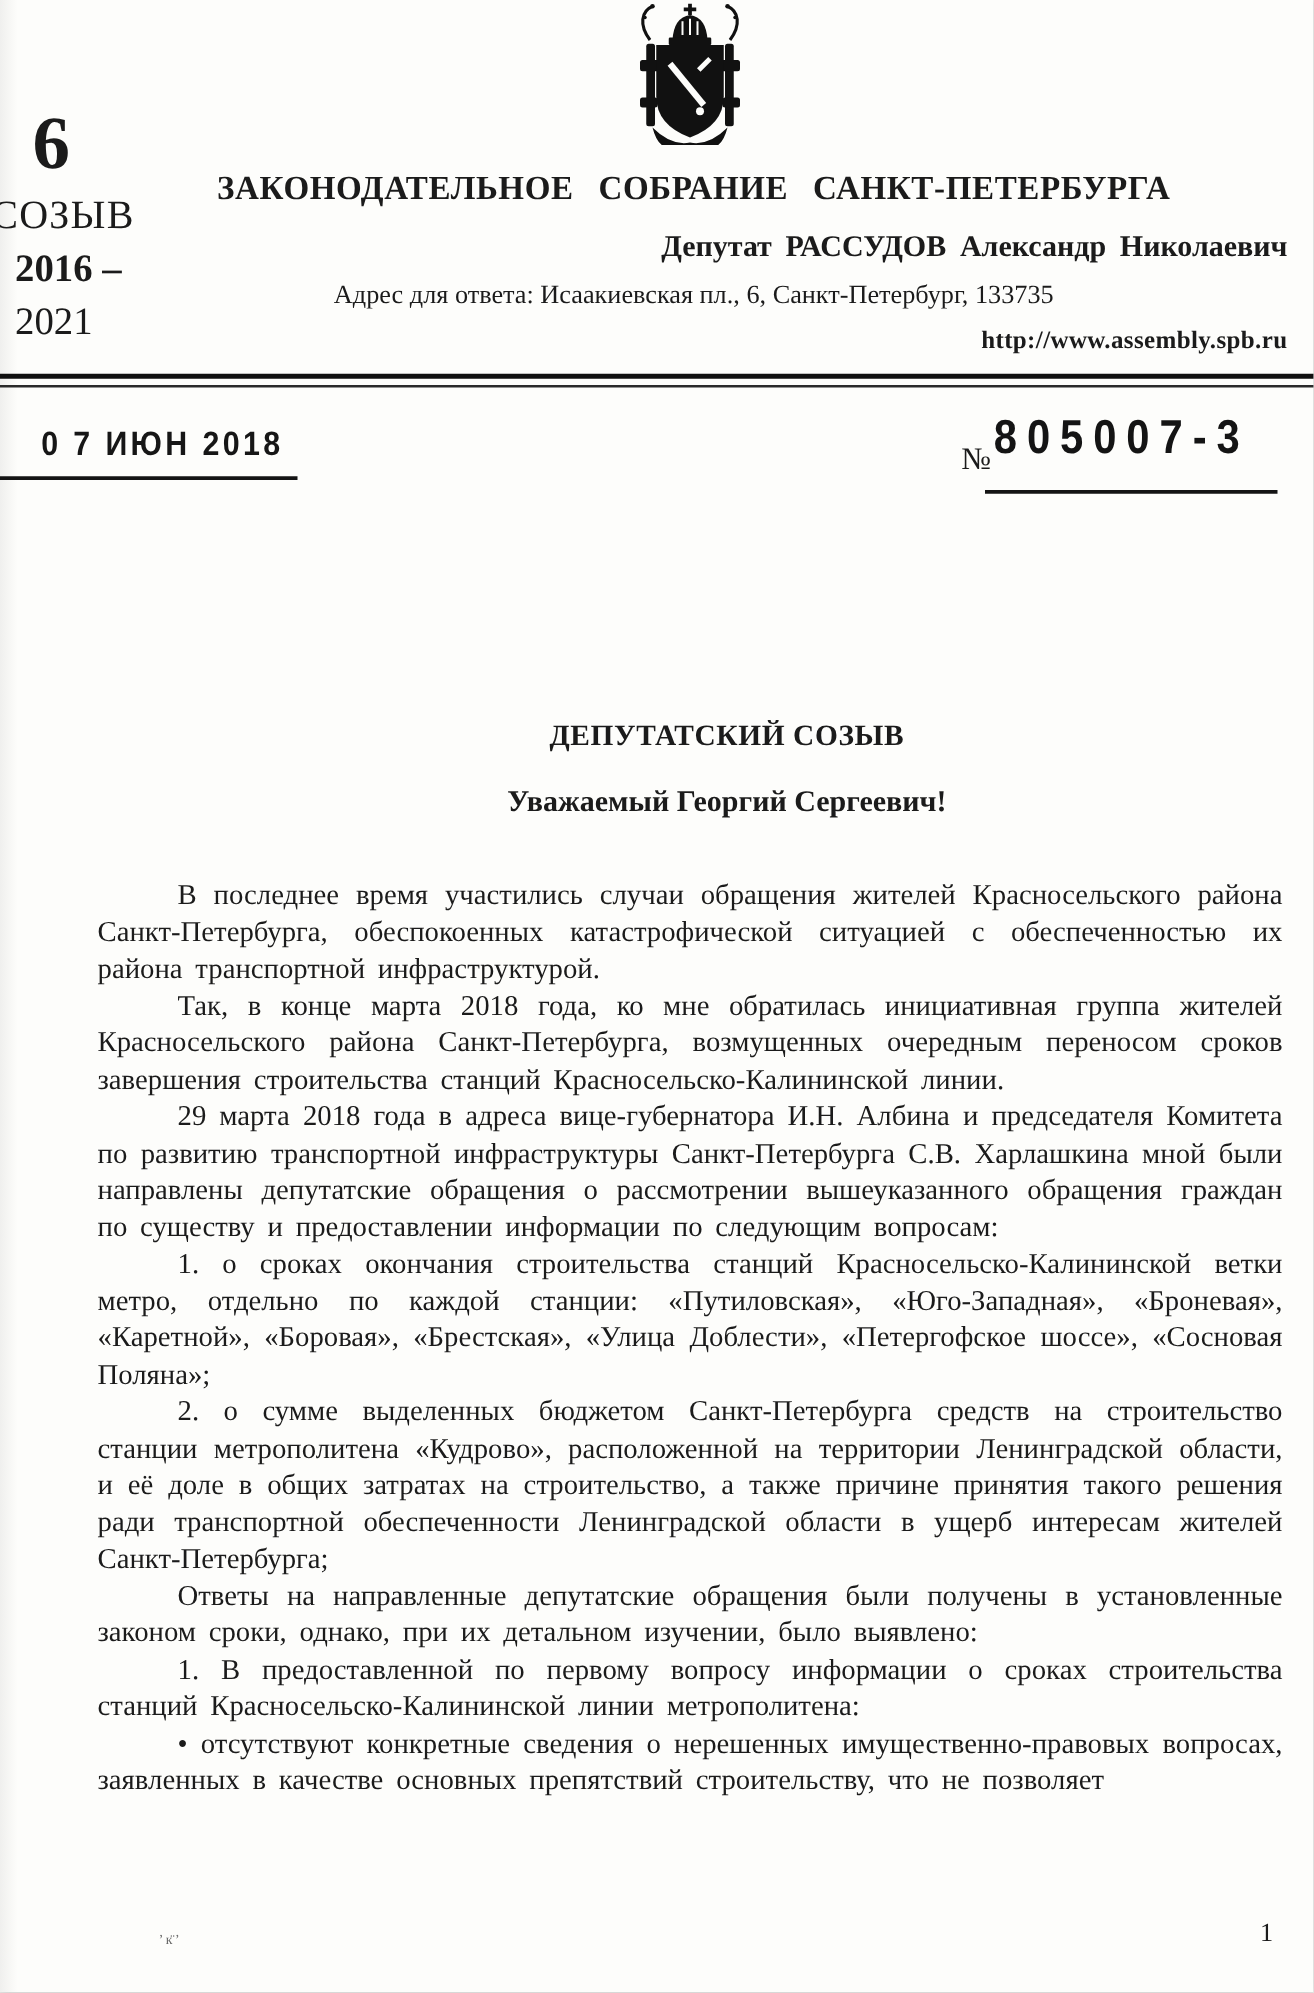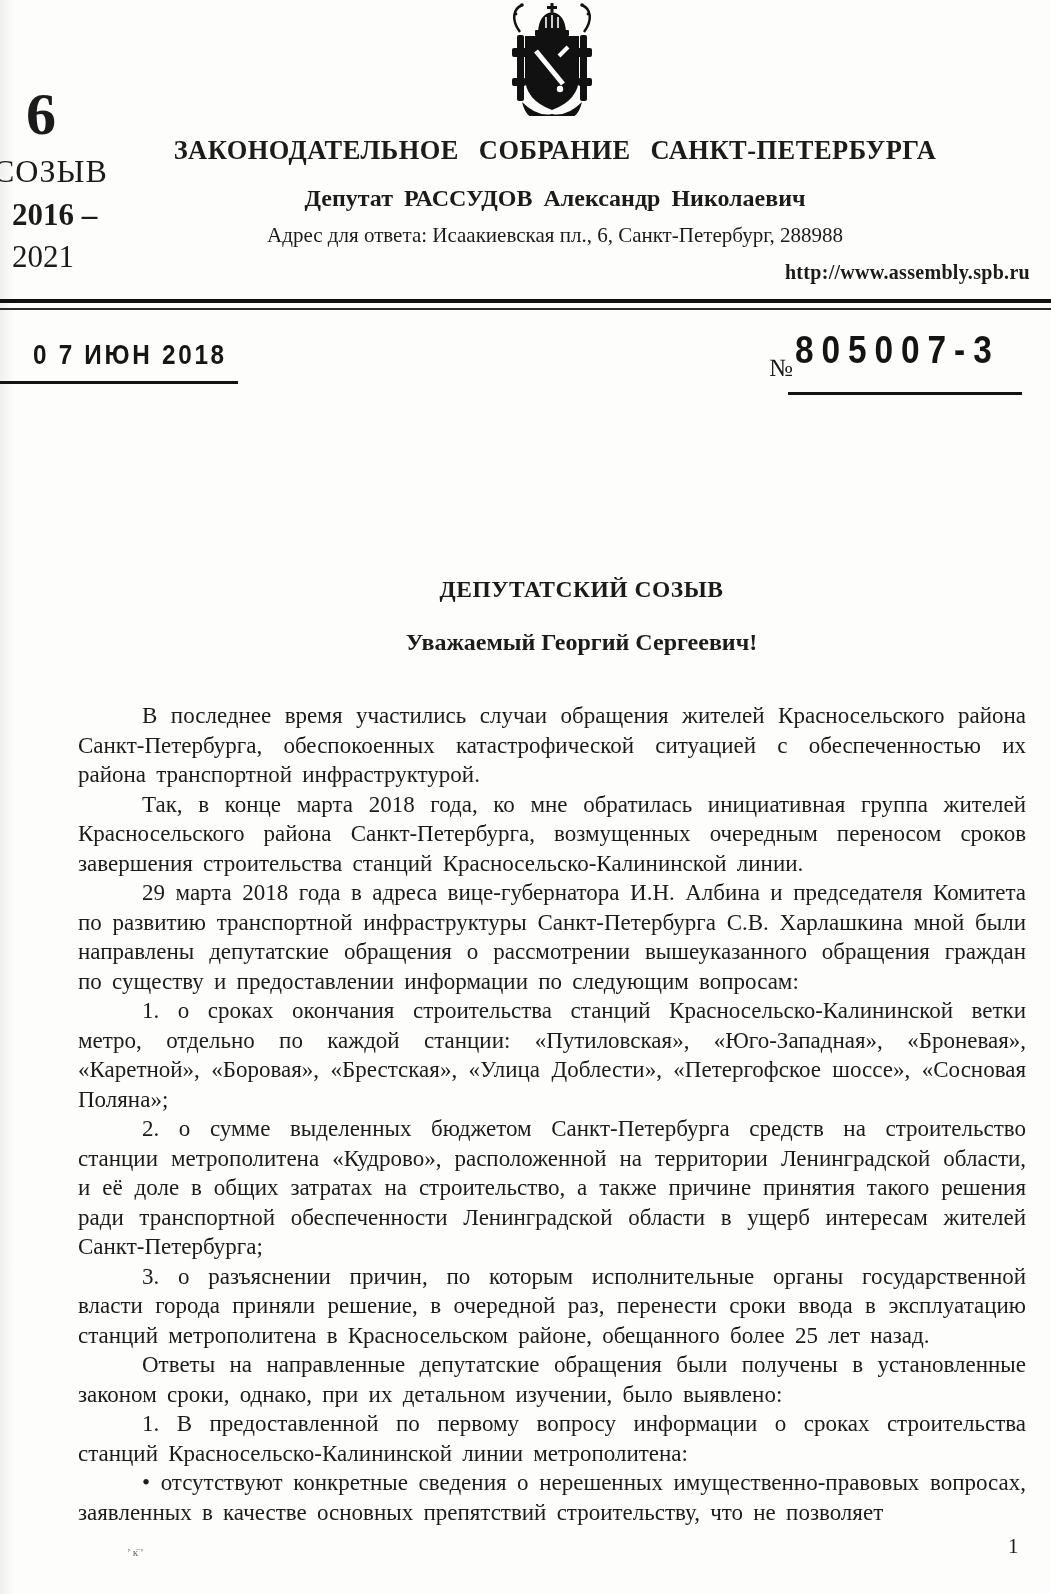--- a/index.html
+++ b/index.html
@@ -21,21 +21,21 @@
   .conv-label{position:absolute;left:-7px;top:155px;font-size:32px;letter-spacing:1px;line-height:1;}
   .conv-y1{position:absolute;left:12px;top:199px;font-size:31px;font-weight:bold;line-height:1;}
   .conv-y2{position:absolute;left:12px;top:241px;font-size:31px;font-weight:normal;line-height:1;}
 
   
   .emblem{position:absolute;left:497px;top:2px;width:110px;height:114px;}
 
   
   .hdr-line{position:absolute;left:80px;width:950px;text-align:center;line-height:1.1;}
   .org{top:136px;font-size:27px;font-weight:bold;letter-spacing:.5px;word-spacing:13px;transform:scaleX(.98);}
-  .deputy{top:185px;font-size:24px;font-weight:bold;word-spacing:5px;}
+  .deputy{top:185px;font-size:24px;font-weight:bold;word-spacing:5px;text-align:right;}
   .addr{top:224px;font-size:21px;}
   .site{top:261px;font-size:20px;font-weight:bold;letter-spacing:.3px;text-align:right;}
 
   .double-rule{position:absolute;left:0;top:299px;width:1051px;height:5px;
     border-top:4px solid #101010;border-bottom:2px solid #2a2a2a;}
 
   
   .stamp-date{position:absolute;left:33px;top:340px;
     font-family:"Liberation Sans",sans-serif;font-weight:700;font-size:27px;
     letter-spacing:3px;transform:scaleX(.9);transform-origin:left top;color:#161616;}
@@ -109,21 +109,21 @@
 
         <path d="M39,49 L66,82" stroke-width="5"></path>
         <path d="M62,54 l9,-9" stroke-width="4"></path>
         <circle cx="63" cy="87" r="3.2" fill="#fdfdfb" stroke="none"></circle>
       </g>
     </svg>
   </div>
 
   <div class="hdr-line org">ЗАКОНОДАТЕЛЬНОЕ  СОБРАНИЕ  САНКТ-ПЕТЕРБУРГА</div>
   <div class="hdr-line deputy">Депутат РАССУДОВ Александр Николаевич</div>
-  <div class="hdr-line addr">Адрес для ответа: Исаакиевская пл., 6, Санкт-Петербург, 288988</div>
+  <div class="hdr-line addr">Адрес для ответа: Исаакиевская пл., 6, Санкт-Петербург, 133735</div>
   <div class="hdr-line site">http://www.assembly.spb.ru</div>
 
   <div class="double-rule"></div>
 
   <div class="stamp-date">0 7 ИЮН 2018</div>
   <div class="stamp-underline"></div>
 
   <div class="ref-no">№</div>
   <div class="ref-num">805007-3</div>
   <div class="ref-underline"></div>
@@ -132,21 +132,20 @@
   <div class="doc-title">ДЕПУТАТСКИЙ СОЗЫВ</div>
   <div class="salutation">Уважаемый Георгий Сергеевич!</div>
 
   <div class="body">
 
   <p class="para">В последнее время участились случаи обращения жителей Красносельского района Санкт-Петербурга, обеспокоенных катастрофической ситуацией с обеспеченностью их района транспортной инфраструктурой.</p>
       <p class="para">Так, в конце марта 2018 года, ко мне обратилась инициативная группа жителей Красносельского района Санкт-Петербурга, возмущенных очередным переносом сроков завершения строительства станций Красносельско-Калининской линии.</p>
       <p class="para">29 марта 2018 года в адреса вице-губернатора И.Н. Албина и председателя Комитета по развитию транспортной инфраструктуры Санкт-Петербурга С.В. Харлашкина мной были направлены депутатские обращения о рассмотрении вышеуказанного обращения граждан по существу и предоставлении информации по следующим вопросам:</p>
       <p class="para">1. о сроках окончания строительства станций Красносельско-Калининской ветки метро, отдельно по каждой станции: «Путиловская», «Юго-Западная», «Броневая», «Каретной», «Боровая», «Брестская», «Улица Доблести», «Петергофское шоссе», «Сосновая Поляна»;</p>
       <p class="para">2. о сумме выделенных бюджетом Санкт-Петербурга средств на строительство станции метрополитена «Кудрово», расположенной на территории Ленинградской области, и её доле в общих затратах на строительство, а также причине принятия такого решения ради транспортной обеспеченности Ленинградской области в ущерб интересам жителей Санкт-Петербурга;</p>
-      <p class="para">3. о разъяснении причин, по которым исполнительные органы государственной власти города приняли решение, в очередной раз, перенести сроки ввода в эксплуатацию станций метрополитена в Красносельском районе, обещанного более 25 лет назад.</p>
       <p class="para">Ответы на направленные депутатские обращения были получены в установленные законом сроки, однако, при их детальном изучении, было выявлено:</p>
       <p class="para">1. В предоставленной по первому вопросу информации о сроках строительства станций Красносельско-Калининской линии метрополитена:</p>
       <p class="para">• отсутствуют конкретные сведения о нерешенных имущественно-правовых вопросах, заявленных в качестве основных препятствий строительству, что не позволяет</p>
     </div>
 
   <div class="smudge">ʼк̈ʼ</div>
   <div class="page-num">1</div>
 </div>
 
 </body></html>

